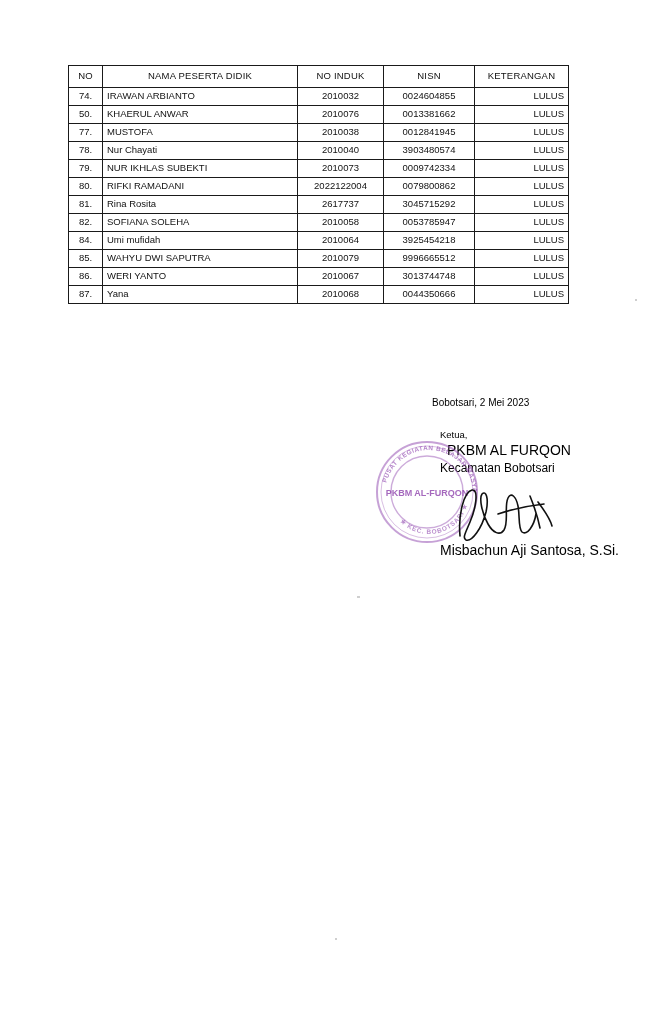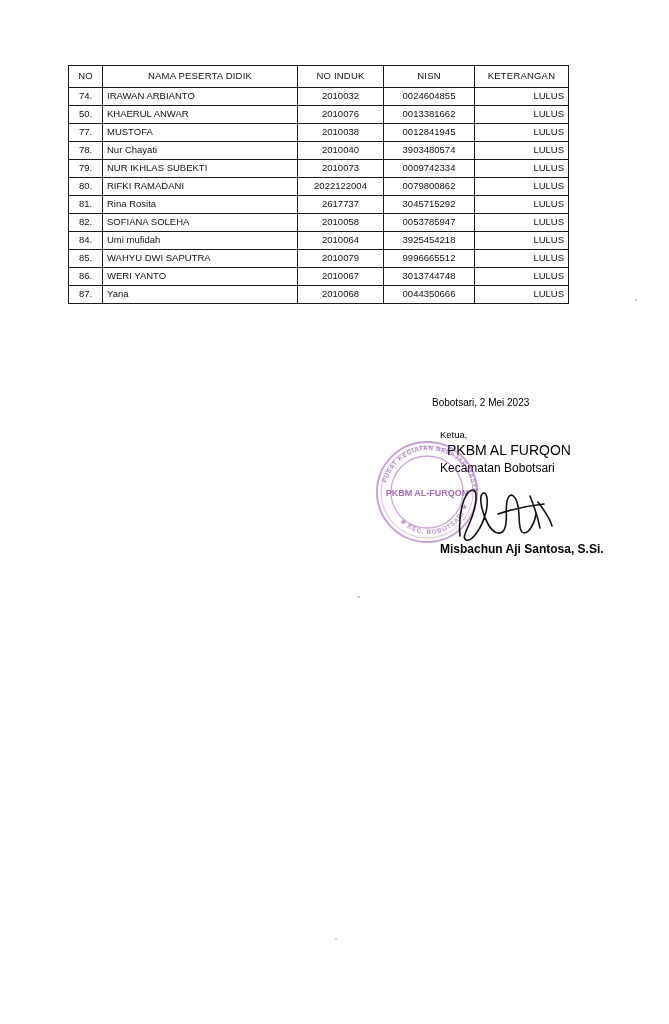--- a/index.html
+++ b/index.html
@@ -89,22 +89,22 @@
     margin-left: 15px;
   }
   .sign-block .sub-org {
     font-size: 12px;
     margin-left: 8px;
   }
   .sign-block .signer {
     position: absolute;
     left: 8px;
     top: 145px;
-    font-size: 12px;
-    font-weight: bold;
+    font-size: 14px;
+    font-weight: normal;
     white-space: nowrap;
   }
 
   
   .stamp {
     position: absolute;
     left: 375px;
     top: 440px;
     width: 108px;
     height: 108px;

